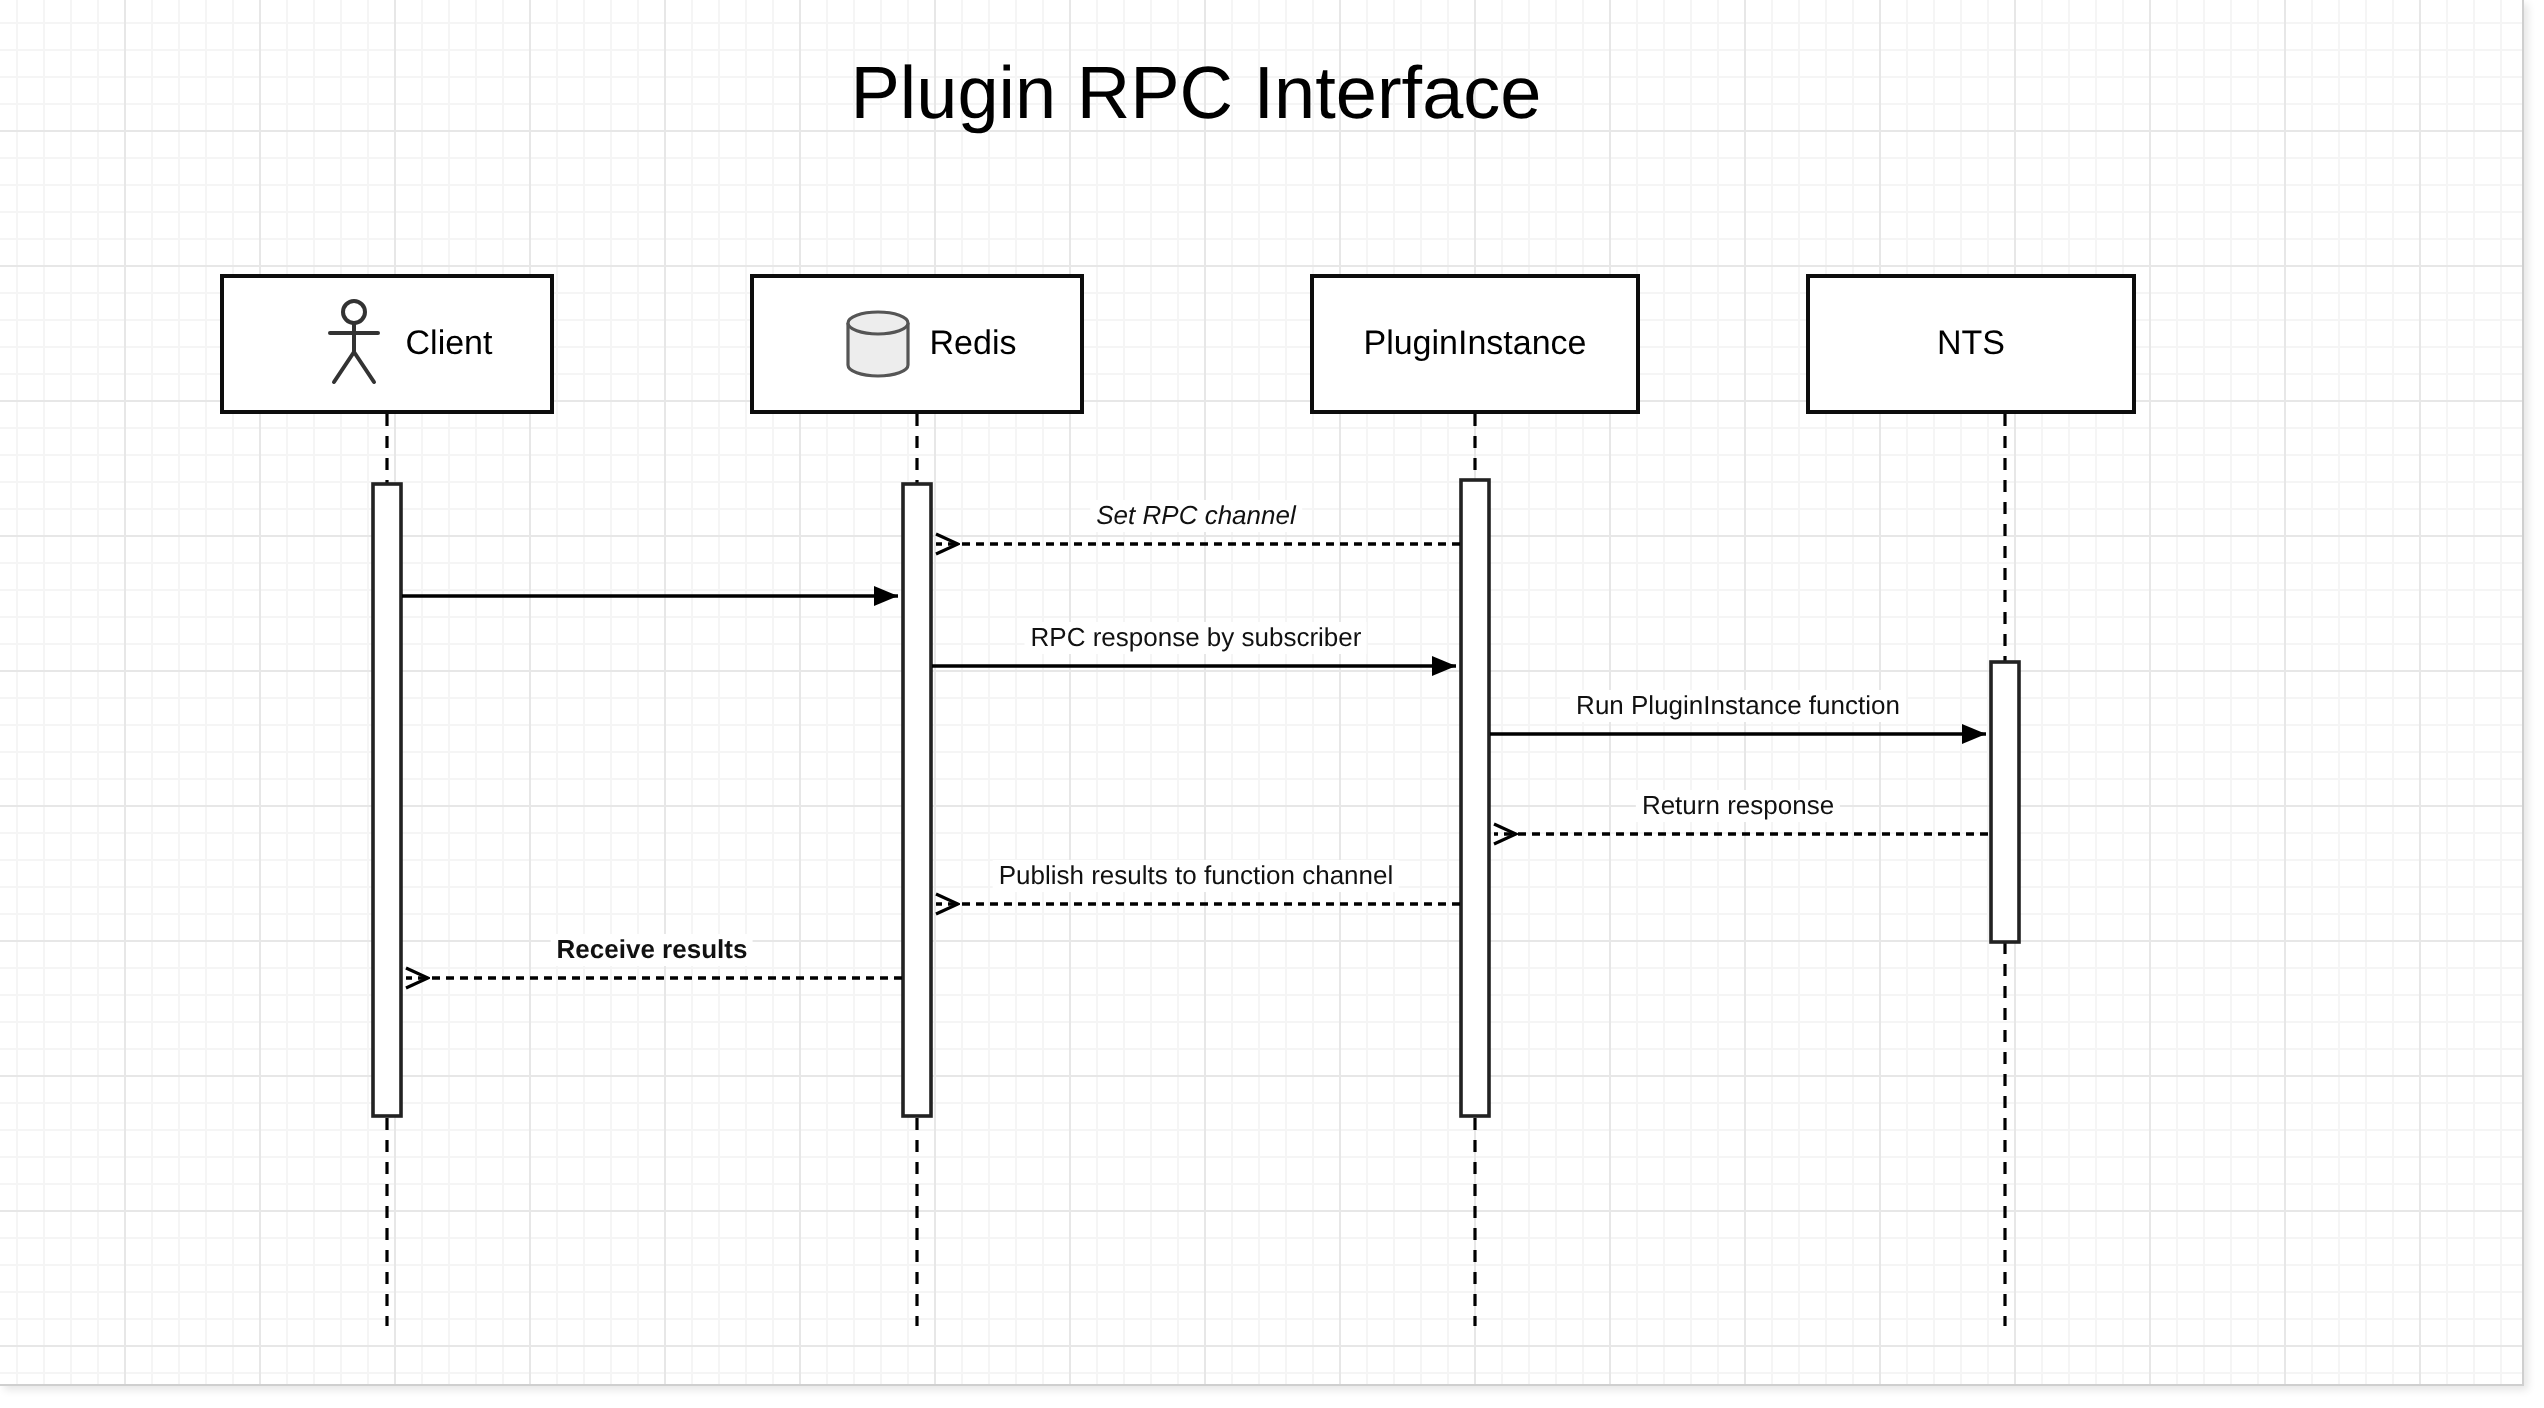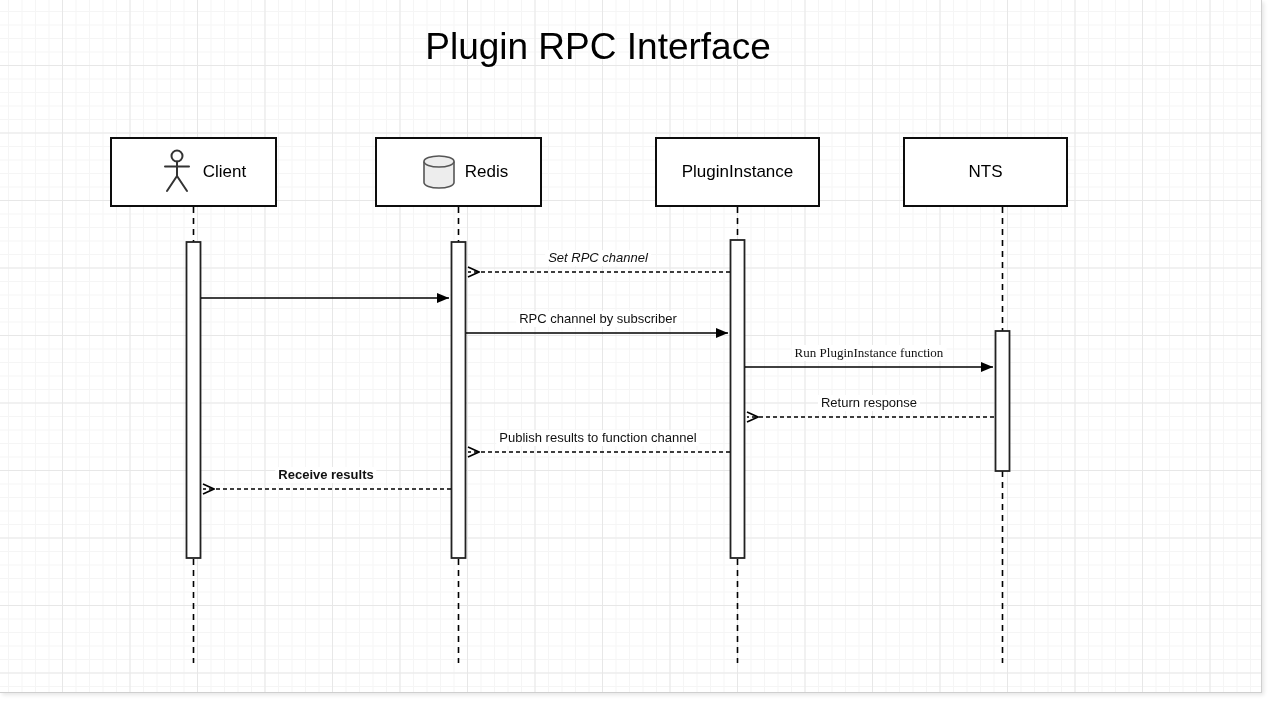--- a/index.html
+++ b/index.html
@@ -129,23 +129,23 @@
     <span>PluginInstance</span>
   </div>
 
   <div class="actor-box centered" style="left:876px; width:165px;margin-left:27px;">
     <span>NTS</span>
   </div>
 
   <div class="msg-label" style="left:598px; top:250px;font-style:italic;">Set RPC channel</div>
 
 
-  <div class="msg-label" style="left:598px; top:311px;">RPC channel by subscriber</div>
+  <div class="msg-label" style="left:598px; top:311px;">RPC response by subscriber</div>
 
-  <div class="msg-label" style="left:869px; top:345px;font-family:Liberation Serif, serif;">Run PluginInstance function</div>
+  <div class="msg-label" style="left:869px; top:345px;">Run PluginInstance function</div>
 
   <div class="msg-label" style="left:869px; top:395px;">Return response</div>
 
   <div class="msg-label" style="left:598px; top:430px;">Publish results to function channel</div>
 
   <div class="msg-label" style="left:326px; top:467px;font-weight:bold;">Receive results</div>
 
 </div>
 
 </body></html>

